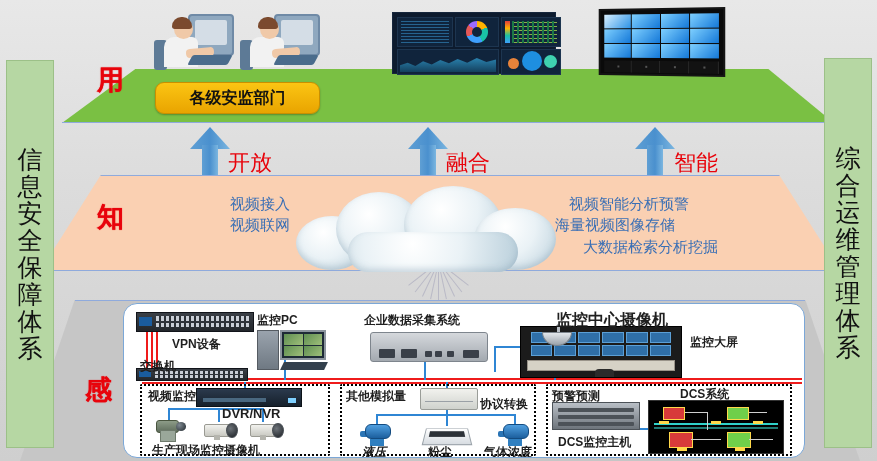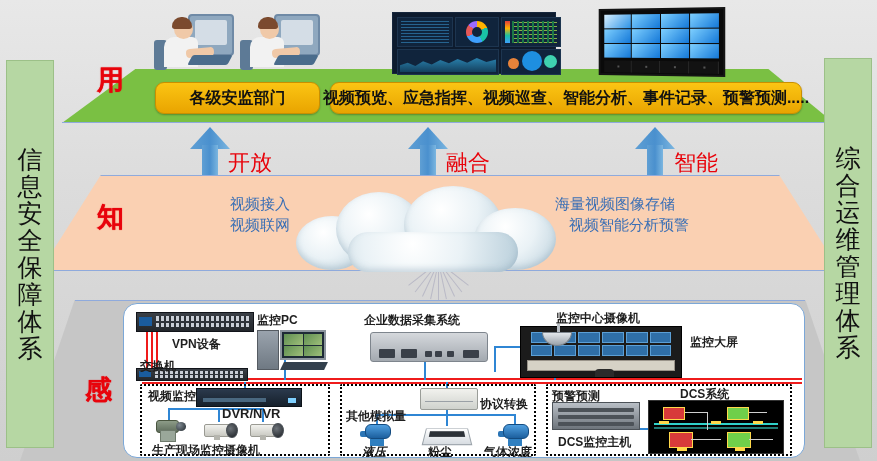--- a/index.html
+++ b/index.html
@@ -325,21 +325,20 @@
     </div>
     <div class="vw-base">
         <i></i>
         <i></i>
         <i></i>
         <i></i>
       </div>
   </div>
 
   <div class="ybox" id="ybox-dept">各级安监部门</div>
-  <div class="ybox" id="ybox-func">视频预览、应急指挥、视频巡查、智能分析、事件记录、预警预测.....</div>
 
   <div class="layer-label" id="label-yong">用</div>
 
   <div class="arrow" id="arrow-open">
     <div class="head"></div>
       <div class="stem"></div>
   </div>
   <div class="arrow-label" id="lab-open">开放</div>
 
   <div class="arrow" id="arrow-fuse">
@@ -368,22 +367,23 @@
 
   <div class="cloud">
     <b class="c1"></b>
       <b class="c2"></b>
       <b class="c3"></b>
       <b class="c4"></b>
       <b class="c5"></b>
   </div>
 
   <div class="cloud-text" id="cloud-right">
+    <div style="padding-left:14px;">视频智能分析预警</div>
     <div>海量视频图像存储</div>
-    <div style="padding-left:14px;">视频智能分析预警</div>
+    <div style="padding-left:28px;">大数据检索分析挖掘</div>
   </div>
 
   <div class="fan">
     <i style="transform:rotate(-52deg)"></i>
       <i style="transform:rotate(-38deg)"></i>
     <i style="transform:rotate(-25deg)"></i>
       <i style="transform:rotate(-12deg)"></i>
     <i style="transform:rotate(0deg)"></i>
       <i style="transform:rotate(12deg)"></i>
     <i style="transform:rotate(25deg)"></i>
@@ -438,21 +438,21 @@
     <div class="dev-label" style="left:240px;top:8px;font-size:12px;">企业数据采集系统</div>
     <div class="server-box" style="left:246px;top:28px;width:118px;height:30px;border-radius:3px;">
       <i style="left:8px;top:16px;width:16px;height:9px;"></i>
       <i style="left:30px;top:16px;width:16px;height:9px;"></i>
       <i style="left:54px;top:18px;width:7px;height:6px;"></i>
       <i style="left:64px;top:18px;width:7px;height:6px;"></i>
       <i style="left:76px;top:18px;width:7px;height:6px;"></i>
       <i style="left:92px;top:17px;width:16px;height:8px;"></i>
     </div>
 
-    <div class="dev-label" style="left:432px;top:6px;font-size:12px;">监控中心摄像机</div>
+    <div class="dev-label" style="left:432px;top:6px;font-size:16px;">监控中心摄像机</div>
     <div class="camdome" style="left:418px;top:20px;width:30px;height:22px;">
       <div class="arm"></div>
         <div class="dome"></div>
     </div>
 
     <div class="ctrlroom" style="left:396px;top:22px;width:160px;height:50px;">
       <div class="cr-wall">
           <i></i>
           <i></i>
           <i></i>
@@ -494,21 +494,21 @@
         <div class="mount"></div>
     </div>
     <div class="cam-bullet" style="left:126px;top:118px;width:34px;height:18px;">
       <div class="body"></div>
         <div class="lens"></div>
         <div class="mount"></div>
     </div>
     <div class="dev-label" style="left:28px;top:138px;font-size:12px;">生产现场监控摄像机</div>
 
     <div class="dashbox" style="left:216px;top:80px;width:196px;height:72px;"></div>
-    <div class="dev-label" style="left:222px;top:84px;font-size:12px;margin-top:20px;">其他模拟量</div>
+    <div class="dev-label" style="left:222px;top:84px;font-size:12px;">其他模拟量</div>
     <div class="proto" style="left:296px;top:84px;width:56px;height:20px;">
         <i></i>
       </div>
     <div class="dev-label" style="left:356px;top:92px;font-size:12px;">协议转换</div>
     <div class="blueline" style="left:322px;top:78px;width:2px;height:7px;"></div>
     <div class="blueline" style="left:252px;top:110px;width:140px;height:2px;"></div>
     <div class="blueline" style="left:252px;top:110px;width:2px;height:12px;"></div>
     <div class="blueline" style="left:322px;top:104px;width:2px;height:18px;"></div>
     <div class="blueline" style="left:390px;top:110px;width:2px;height:12px;"></div>
     <div class="sensor" style="left:236px;top:120px;width:34px;height:22px;">

